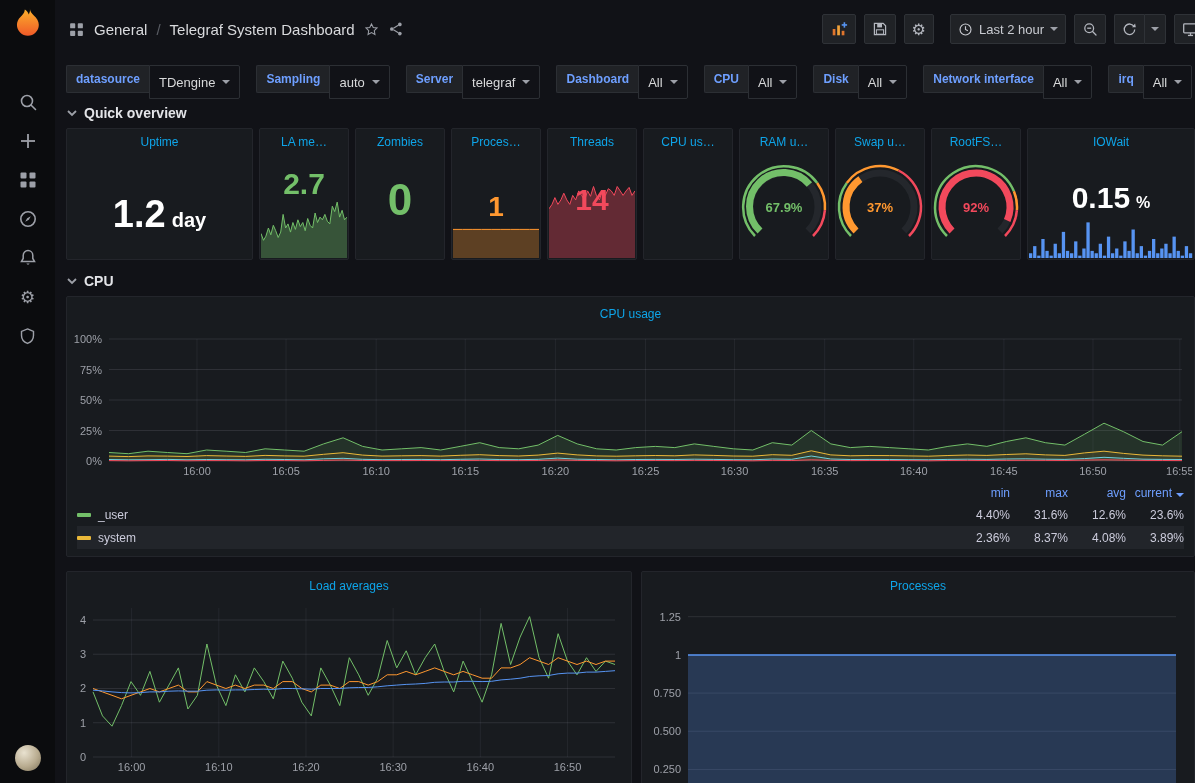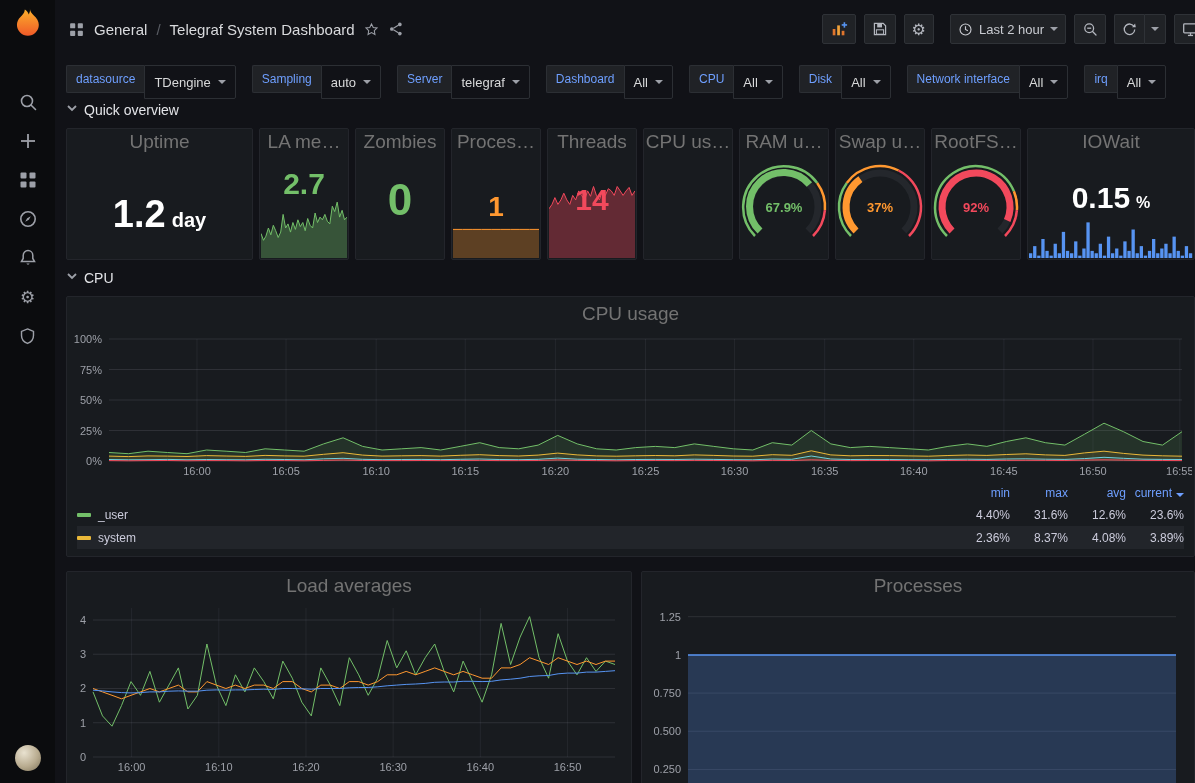--- a/index.html
+++ b/index.html
@@ -37,31 +37,31 @@
   .btn-group .tbtn:first-child{border-radius:2px 0 0 2px;border-right:none}
   .btn-group .tbtn:last-child{border-radius:0 2px 2px 0;padding:0 5px;min-width:22px}
   .caret{width:0;height:0;border-left:4px solid transparent;border-right:4px solid transparent;
     border-top:4px solid #9da0a8;display:inline-block}
 
   
   .content{position:absolute;left:55px;top:54px;right:0;bottom:0;padding:8px 0 0 11px;overflow:hidden}
   .vars{display:flex;gap:16px;height:34px;align-items:center;flex-wrap:nowrap}
   .var{display:flex;height:28px}
   .var-label{display:flex;align-items:center;padding:0 9px;background:#202226;color:#6e9fff;
-    font-size:12px;font-weight:400;border:1px solid #2c2f34;border-right:none;border-radius:2px 0 0 2px}
+    font-size:12px;font-weight:700;border:1px solid #2c2f34;border-right:none;border-radius:2px 0 0 2px}
   .var-value{display:flex;align-items:center;gap:7px;padding:16px 9px;background:#111217;
     border:1px solid #2c2f34;color:#d8d9da;font-size:13px;border-radius:0 2px 2px 0;cursor:pointer}
 
-  .section-head{display:flex;align-items:flex-start;gap:6px;color:#e3e4e8;font-weight:400;
+  .section-head{display:flex;align-items:center;gap:6px;color:#e3e4e8;font-weight:700;
     font-size:14px;height:22px;cursor:pointer;margin-top:6px}
   .section-head .chev{color:#9da0a8}
 
   .panel{background:#181b1f;border:1px solid #23252b;border-radius:2px;position:relative;overflow:hidden}
-  .p-title{height:26px;display:flex;align-items:center;justify-content:center;font-size:19px;
-    color:#737373;font-weight:500;cursor:pointer}
+  .p-title{height:26px;display:flex;align-items:center;justify-content:center;font-size:12px;
+    color:#0ea5e9;font-weight:500;cursor:pointer}
 
   
   .stats{display:flex;gap:6px;height:132px;margin-top:4px;width:1129px}
   .w-uptime{width:187px}.w-sm{width:90px}.w-io{flex:1}
   .cv{position:absolute;inset:26px 0 0;display:flex;justify-content:center;align-items:baseline;gap:6px}
   .cv-uptime{padding-top:38px}.cv-zombies{padding-top:20px}.cv-io{padding-top:26px}
   .big38{font-size:38px;font-weight:700}
   .big44{font-size:44px;font-weight:700}
   .big30{font-size:30px;font-weight:700}
   .unit20{font-size:20px;font-weight:700}

